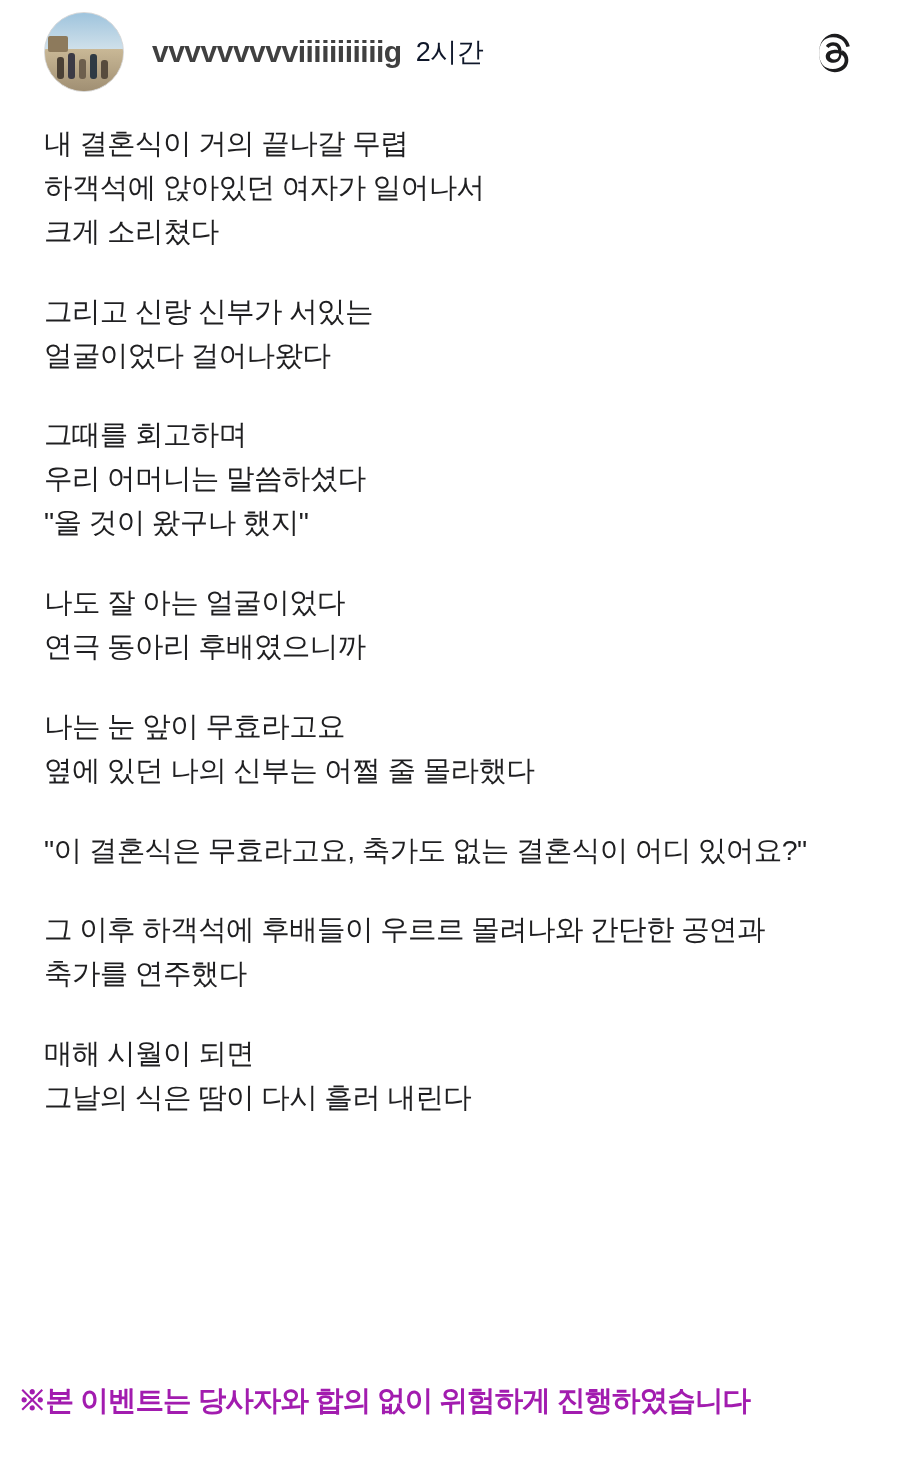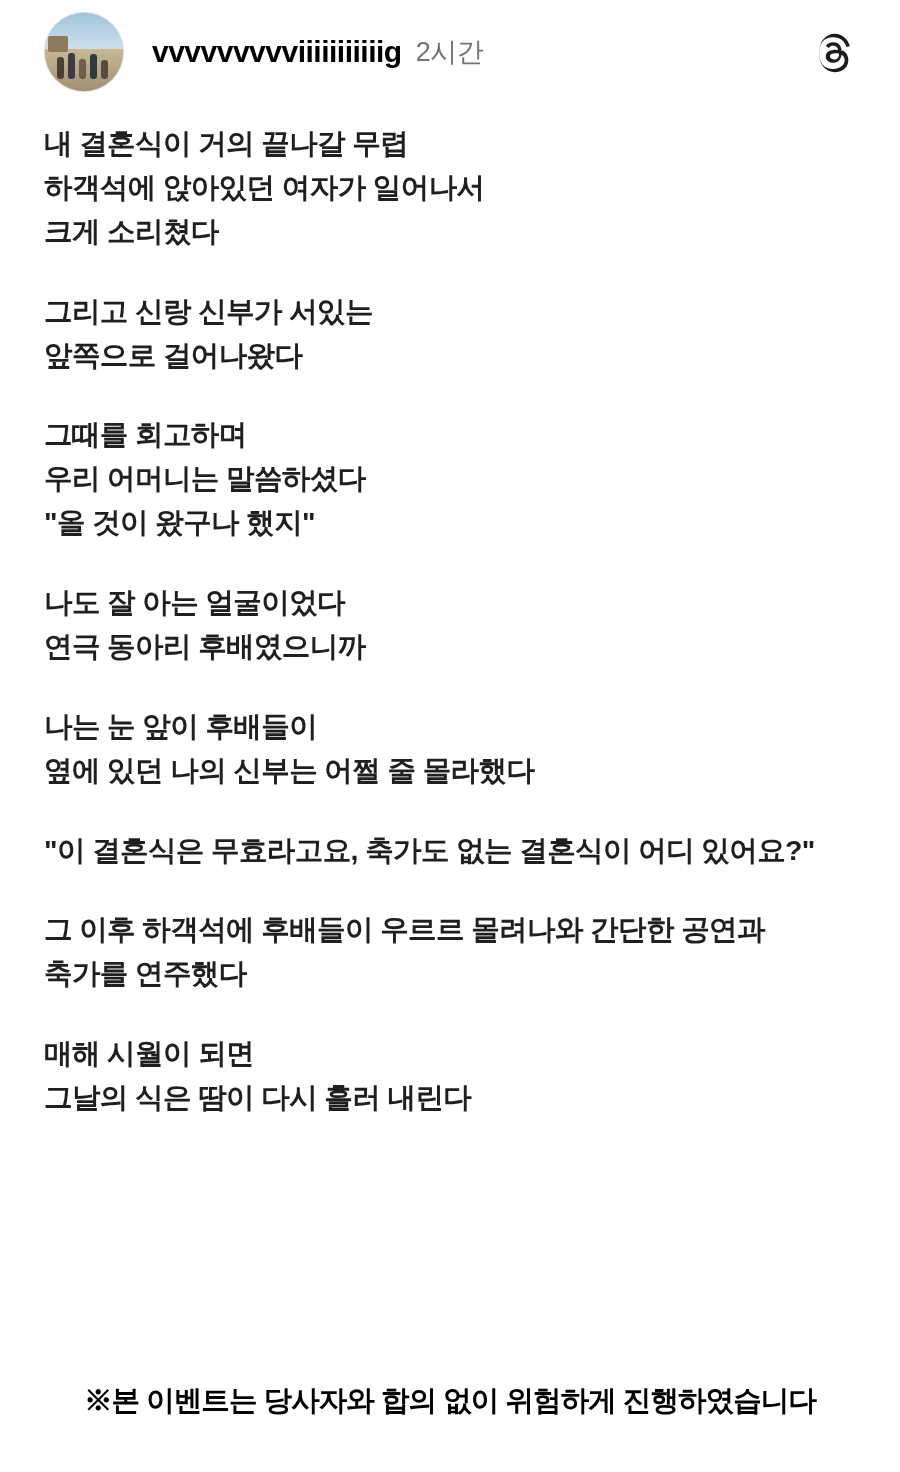--- a/index.html
+++ b/index.html
@@ -58,28 +58,28 @@
   .avatar .f4 { left: 58%; height: 25px; background:#2f3a44; }
   .avatar .f5 { left: 72%; height: 19px; background:#574b3d; }
   .avatar .hut { position:absolute; left:4%; top:30%; width:26%; height:20%;
                  background:#8d7a5c; border-radius:2px; }
 
   .username {
     margin-left: 28px;
     font-size: 30px;
     font-weight: 700;
     letter-spacing: -0.5px;
-    color: #000000;
+    color: #404040;
     white-space: nowrap;
   }
 
   .timestamp {
     margin-left: 14px;
     font-size: 27px;
-    color: #737373;
+    color: #0f172a;
     letter-spacing: -0.5px;
     white-space: nowrap;
   }
 
   .threads-logo {
     position: absolute;
     right: 44px;
     top: 30px;
     width: 42px;
     height: 46px;
@@ -92,35 +92,33 @@
   }
 
   .para {
     font-size: 28.5px;
     line-height: 1.54;
     letter-spacing: -0.6px;
     color: #1f1f21;
     margin: 0 0 36px 0;
     white-space: pre-line;
     word-break: keep-all;
-    font-weight: bold;
   }
   .para:last-child { margin-bottom: 16px; }
 
   
   .footer-note {
     position: absolute;
     left: 0;
     right: 0;
     bottom: 52px;
-    text-align: center;
     font-size: 28.5px;
     font-weight: 700;
     letter-spacing: -0.9px;
-    color: #000000;
+    color: #a21caf;
     padding: 0 18px;
     box-sizing: border-box;
   }
 </style>
 </head>
 <body>
 
 <div class="post">
 
   <div class="header">
@@ -144,27 +142,27 @@
         <path d="M16.1 12.1c-.1-.05-.2-.1-.3-.14-.17-3.2-1.92-5.04-4.86-5.06h-.04c-1.76 0-3.22.75-4.12 2.12l1.62 1.11c.67-1.02 1.73-1.24 2.5-1.24h.03c.96.01 1.69.29 2.16.83.34.4.57.95.68 1.64-.84-.14-1.74-.18-2.71-.12-2.72.16-4.47 1.74-4.35 3.95.06 1.12.62 2.08 1.58 2.71.81.53 1.85.79 2.94.73 1.43-.08 2.56-.63 3.34-1.63.6-.76.98-1.75 1.15-2.99.7.42 1.21.98 1.5 1.65.48 1.14.51 3.01-1.01 4.53-1.34 1.33-2.94 1.91-5.36 1.93-2.68-.02-4.71-.88-6.03-2.56C3.58 17.9 2.94 15.65 2.92 13c.02-2.65.66-4.9 1.91-6.48 1.32-1.68 3.35-2.54 6.03-2.56 2.7.02 4.77.88 6.14 2.57.67.83 1.18 1.87 1.51 3.08l1.93-.51c-.4-1.49-1.04-2.77-1.9-3.84C16.8 3.1 14.24 2 11.87 2h-.01C9.49 2 6.96 3.1 5.22 5.27 3.67 7.18 2.88 9.84 2.85 13v.01c.03 3.15.82 5.81 2.37 7.72C6.96 22.9 9.49 24 11.86 24h.01c2.1-.01 3.59-.57 4.81-1.36 1.6-1.03 2.57-2.58 2.86-4.44.29-1.86-.15-3.77-1.17-5.08-.6-.77-1.4-1.41-2.27-1.72zm-4.47 4.57c-1.2.07-2.45-.47-2.51-1.6-.05-.84.59-1.77 2.58-1.88.23-.02.45-.02.67-.02.72 0 1.4.07 2.01.2-.23 2.85-1.57 3.24-2.75 3.3z" fill="currentColor"></path>
       </svg>
     </span>
   </div>
 
   <div class="content">
     <p class="para">내 결혼식이 거의 끝나갈 무렵
 하객석에 앉아있던 여자가 일어나서
 크게 소리쳤다</p>
     <p class="para">그리고 신랑 신부가 서있는
-앞쪽으로 걸어나왔다</p>
+얼굴이었다 걸어나왔다</p>
     <p class="para">그때를 회고하며
 우리 어머니는 말씀하셨다
 "올 것이 왔구나 했지"</p>
     <p class="para">나도 잘 아는 얼굴이었다
 연극 동아리 후배였으니까</p>
-    <p class="para">나는 눈 앞이 후배들이
+    <p class="para">나는 눈 앞이 무효라고요
 옆에 있던 나의 신부는 어쩔 줄 몰라했다</p>
     <p class="para">"이 결혼식은 무효라고요, 축가도 없는 결혼식이 어디 있어요?"</p>
     <p class="para">그 이후 하객석에 후배들이 우르르 몰려나와 간단한 공연과
 축가를 연주했다</p>
     <p class="para">매해 시월이 되면
 그날의 식은 땀이 다시 흘러 내린다</p>
   </div>
 
   <div class="footer-note">※본 이벤트는 당사자와 합의 없이 위험하게 진행하였습니다</div>
 

